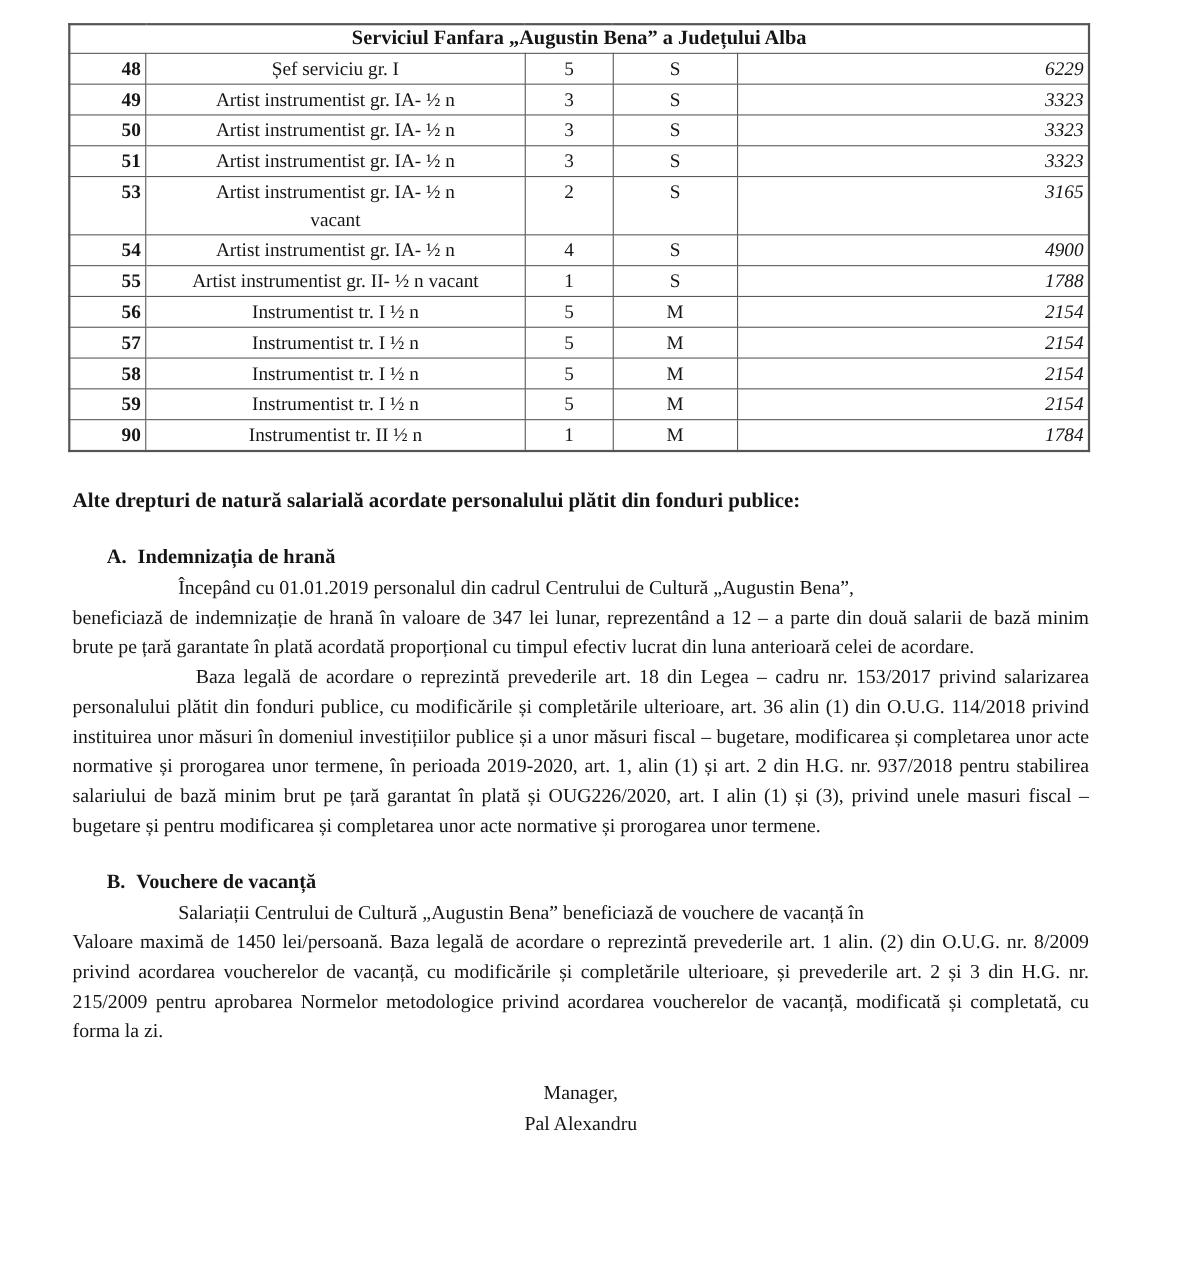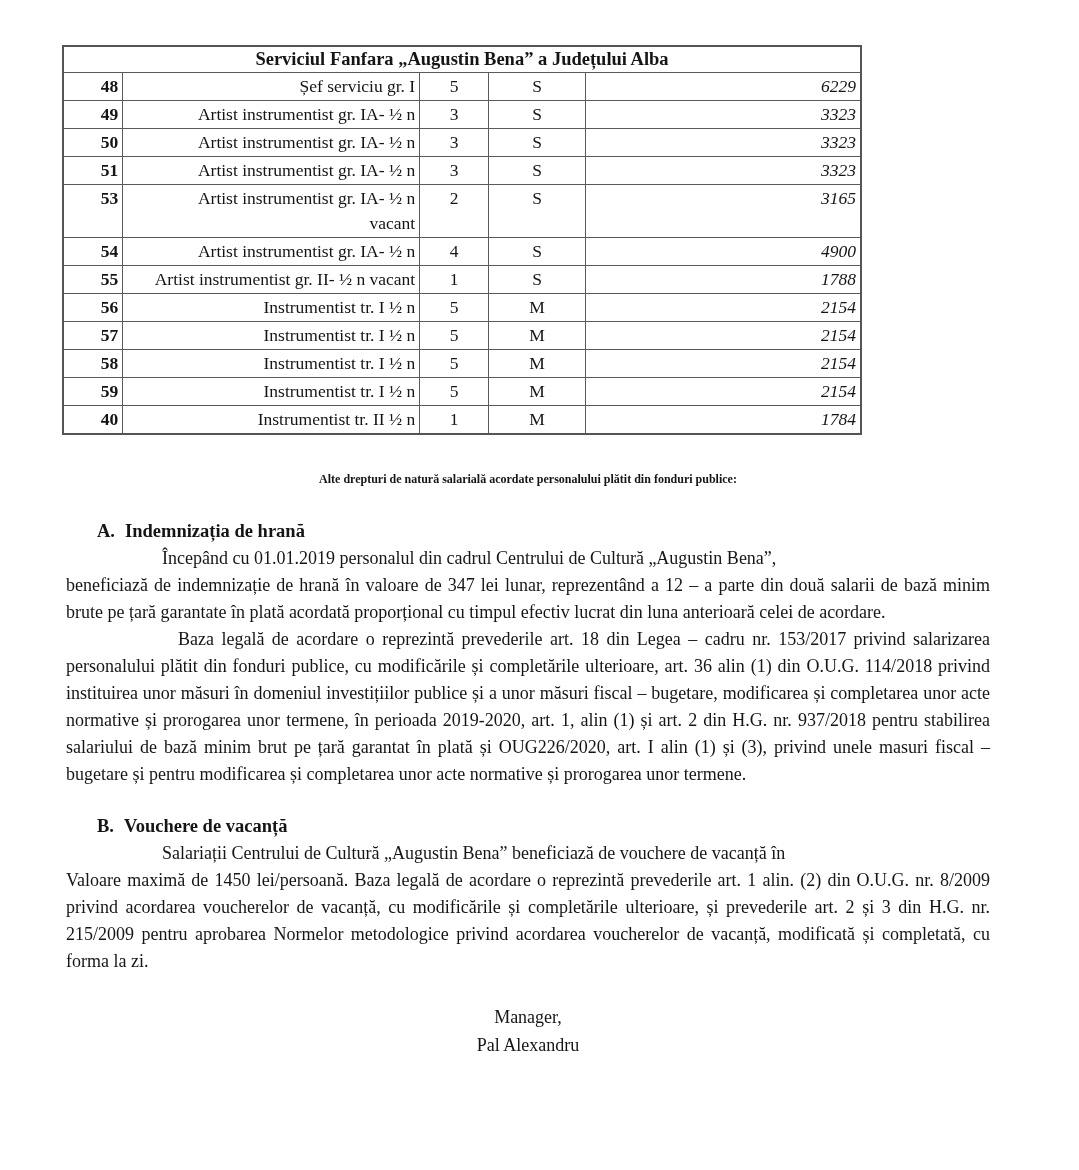--- a/index.html
+++ b/index.html
@@ -16,22 +16,22 @@
     -webkit-font-smoothing: antialiased;
     overflow: hidden;
   }
   .page {
     width: 1079px;
     height: 1170px;
   }
 
   
   .staff-table-wrap {
-    margin: 45px 0 0 62px;
-    width: 800px;
+    margin: 21px 0 0 62px;
+    width: 929px;
   }
   table.staff {
     width: 100%;
     border-collapse: collapse;
     table-layout: fixed;
     font-size: 17.5px;
     border: 2px solid #555;
   }
   table.staff th, table.staff td {
     border: 1.5px solid #5a5a5a;
@@ -46,36 +46,35 @@
     font-size: 18.5px;
     line-height: 23px;
     padding: 1px 4px;
   }
   col.c-nr      { width: 7.5%;  }
   col.c-title   { width: 37.2%; }
   col.c-count   { width: 8.6%;  }
   col.c-studies { width: 12.2%; }
   col.c-salary  { width: 34.5%; }
   td.col-nr      { text-align: right; font-weight: bold; }
-  td.col-title   { text-align: right; padding-left: 9px; white-space: pre-line; }
+  td.col-title   { text-align: center; padding-left: 9px; white-space: pre-line; }
   td.col-count   { text-align: center; }
   td.col-studies { text-align: center; }
   td.col-salary  { text-align: right; padding-right: 7px; font-style: italic; }
 
   
   .doc-text {
     padding: 0 89px 0 66px;
     font-size: 18px;
     line-height: 27px;
   }
   .main-heading {
     margin-top: 31px;
     font-weight: bold;
-    font-size: 12px;
-    text-align: center;
+    font-size: 19px;
   }
   .section-head {
     margin-top: 25px;
     margin-left: 31px;
     font-weight: bold;
     font-size: 18.5px;
   }
   .section-head .sec-label { margin-right: 10px; }
   .intro-line {
     text-indent: 96px;
@@ -188,21 +187,21 @@
             <td class="col-salary">2154</td>
           </tr>
           <tr>
             <td class="col-nr">59</td>
             <td class="col-title">Instrumentist tr. I ½  n</td>
             <td class="col-count">5</td>
             <td class="col-studies">M</td>
             <td class="col-salary">2154</td>
           </tr>
           <tr>
-            <td class="col-nr">40</td>
+            <td class="col-nr">90</td>
             <td class="col-title">Instrumentist tr. II ½  n</td>
             <td class="col-count">1</td>
             <td class="col-studies">M</td>
             <td class="col-salary">1784</td>
           </tr>
         </tbody>
     </table>
   </div>
 
   <div class="doc-text">

